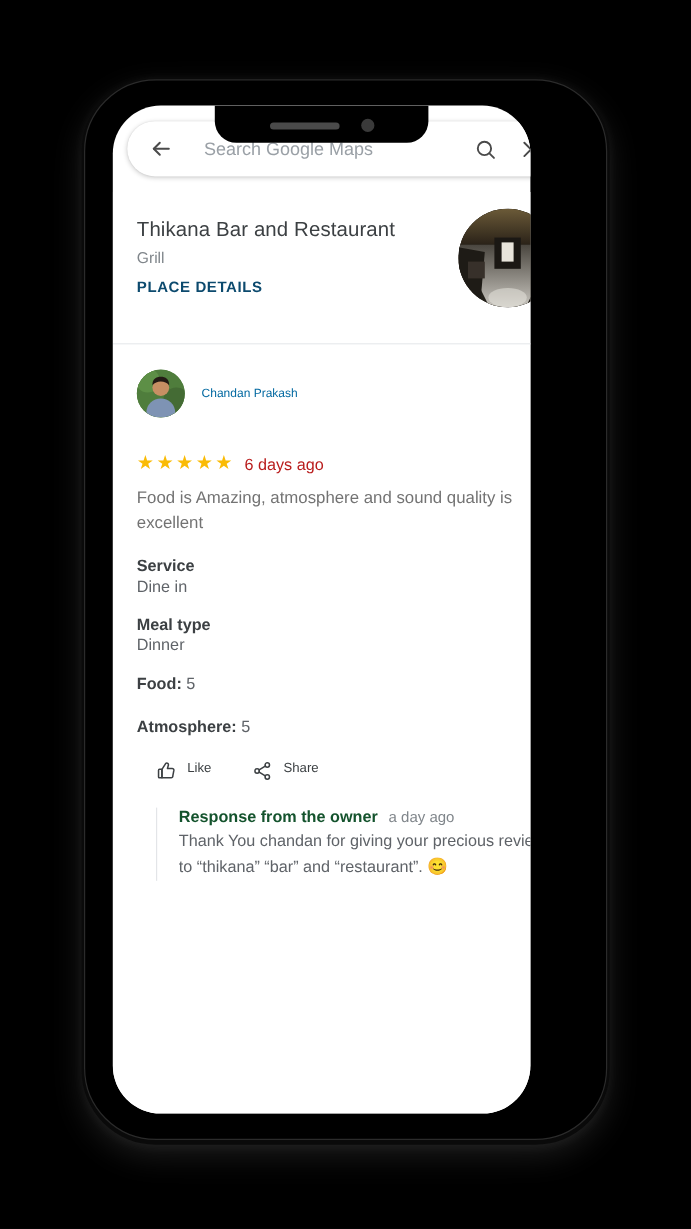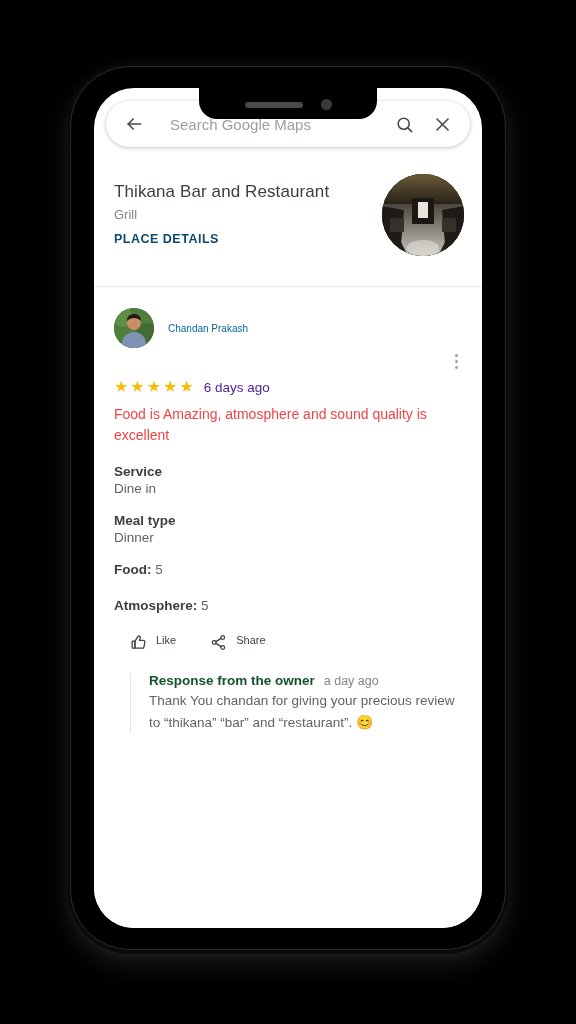--- a/index.html
+++ b/index.html
@@ -50,21 +50,21 @@
   }
   .btn-silent { left: 58px;  top: 248px; width: 7px;  height: 34px; }
   .btn-volup  { left: 58px;  top: 300px; width: 7px;  height: 58px; }
   .btn-voldn  { left: 58px;  top: 370px; width: 7px;  height: 58px; }
 
   
   .screen {
     position: absolute;
     left: 94px;
     top: 88px;
-    width: 388px;
+    width: 348px;
     height: 840px;
     border-radius: 40px;
     background: #ffffff;
     overflow: hidden;
   }
 
   .notch {
     position: absolute;
     left: 50%;
     transform: translateX(-50%);
@@ -213,28 +213,28 @@
   .rating-row {
     display: flex;
     align-items: center;
     gap: 10px;
     margin-top: 28px;
   }
   .stars { display: flex; gap: 2px; line-height: 1; }
   .star { color: #fabb05; font-size: 16px; line-height: 1; }
   .review-time {
     font-size: 13.5px;
-    color: #4c1d95;
+    color: #b91c1c;
   }
 
   .review-text {
     margin-top: 9px;
     font-size: 14px;
     line-height: 1.5;
-    color: #ef4444;
+    color: #737373;
     max-width: 322px;
   }
 
   .attr-list { margin-top: 18px; }
   .attr-block { margin-bottom: 17px; }
   .attr-label {
     font-size: 13.5px;
     font-weight: bold;
     color: #3c4043;
     margin-bottom: 2px;

